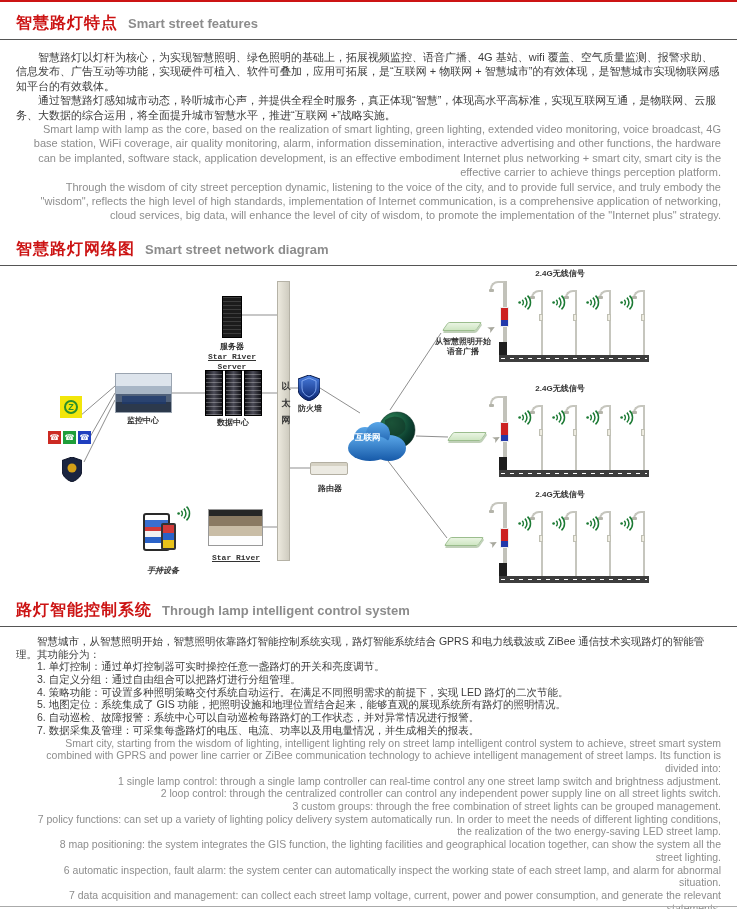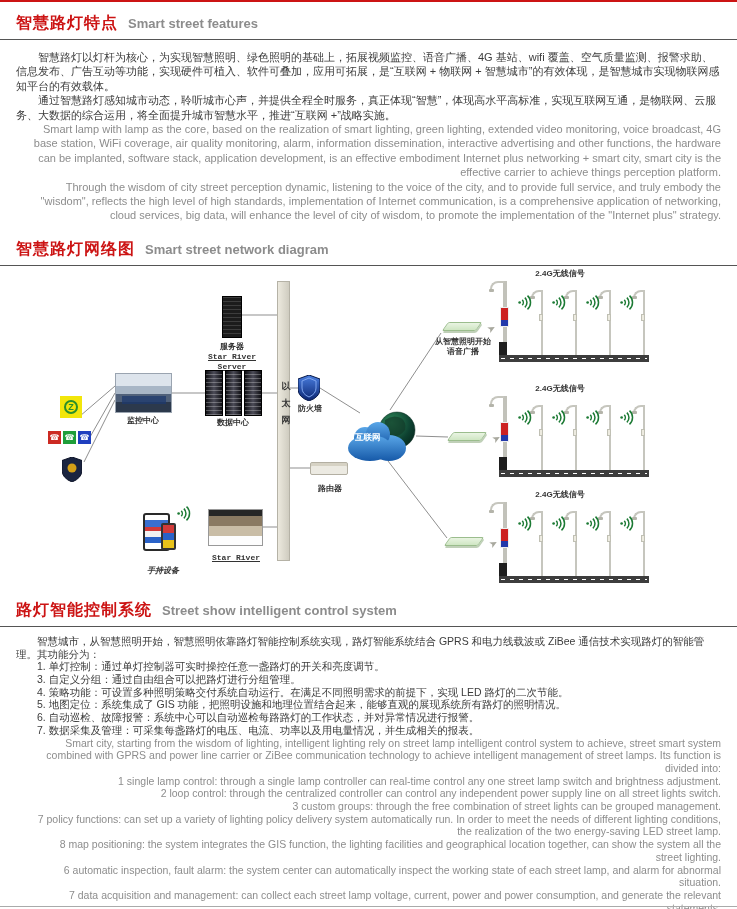--- a/index.html
+++ b/index.html
@@ -403,21 +403,21 @@
             <path d="M14 0.8 A12.5 12.5 0 0 1 14 19.2"></path>
           </g>
           <circle cx="3.5" cy="10" r="1.8" fill="#1c7a34"></circle>
         </svg>
       <div class="road"></div>
     </div>
   </div>
 
   <div class="section-header" style="margin-top:0;">
     <span class="zh-title">路灯智能控制系统</span>
-    <span class="en-title">Street show intelligent control system</span>
+    <span class="en-title">Through lamp intelligent control system</span>
   </div>
   <div class="text-block-s3">
     <p class="zh-text">智慧城市，从智慧照明开始，智慧照明依靠路灯智能控制系统实现，路灯智能系统结合 GPRS 和电力线载波或 ZiBee 通信技术实现路灯的智能管理。其功能分为：</p>
     <p class="zh-text">1. 单灯控制：通过单灯控制器可实时操控任意一盏路灯的开关和亮度调节。</p>
     <p class="zh-text">3. 自定义分组：通过自由组合可以把路灯进行分组管理。</p>
     <p class="zh-text">4. 策略功能：可设置多种照明策略交付系统自动运行。在满足不同照明需求的前提下，实现 LED 路灯的二次节能。</p>
     <p class="zh-text">5. 地图定位：系统集成了 GIS 功能，把照明设施和地理位置结合起来，能够直观的展现系统所有路灯的照明情况。</p>
     <p class="zh-text">6. 自动巡检、故障报警：系统中心可以自动巡检每路路灯的工作状态，并对异常情况进行报警。</p>
     <p class="zh-text">7. 数据采集及管理：可采集每盏路灯的电压、电流、功率以及用电量情况，并生成相关的报表。</p>
     <p class="en-text">Smart city, starting from the wisdom of lighting, intelligent lighting rely on street lamp intelligent control system to achieve, street smart system combined with GPRS and power line carrier or ZiBee communication technology to achieve intelligent management of street lamps. Its function is divided into:</p>

